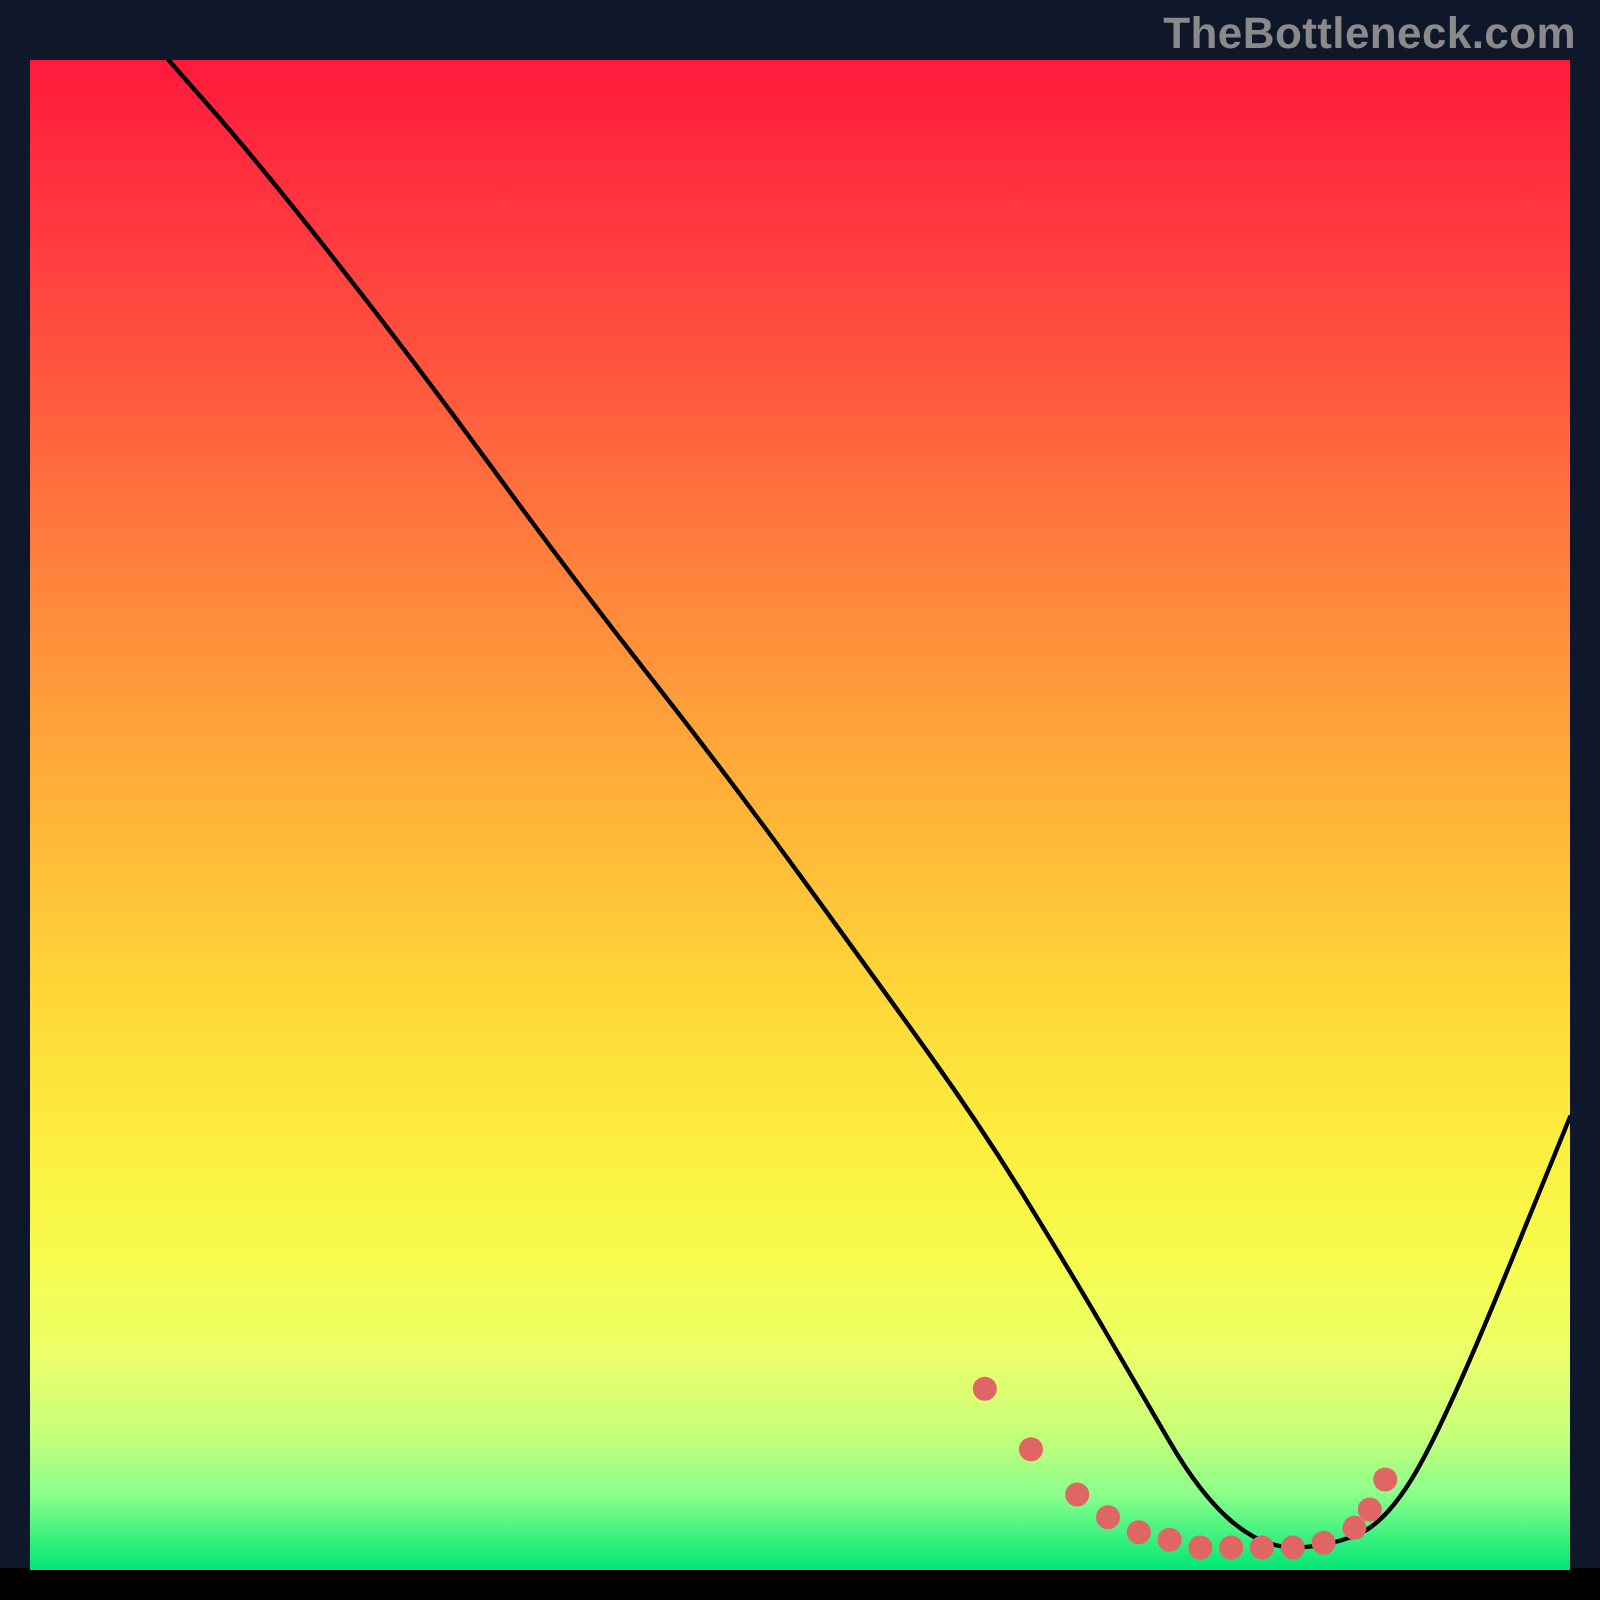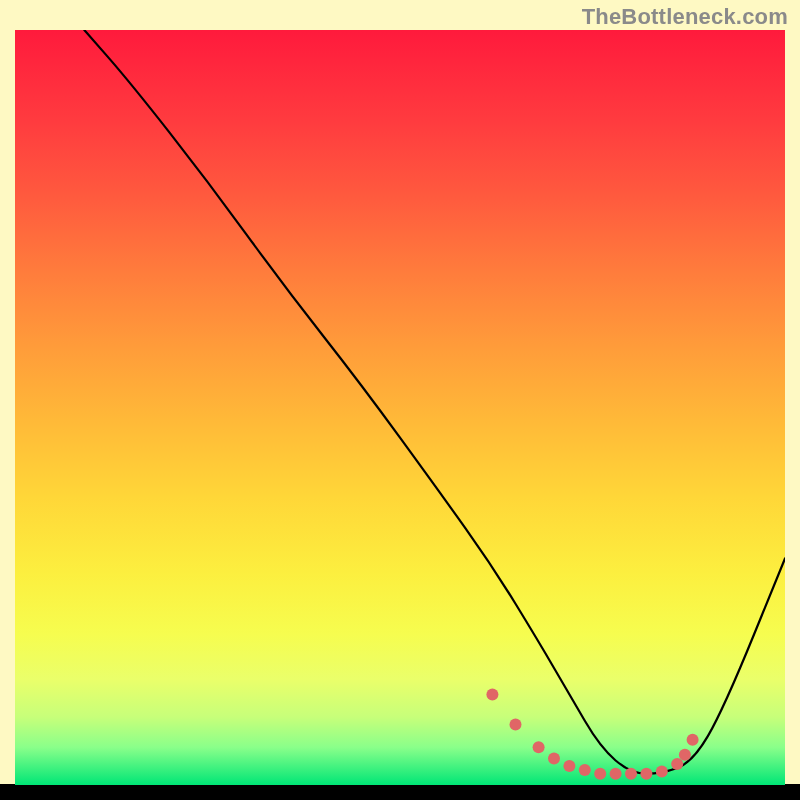--- a/index.html
+++ b/index.html
@@ -1,21 +1,21 @@
 <!DOCTYPE html>
 <html><head>
 <meta charset="utf-8">
 <style>
   * { margin: 0; padding: 0; box-sizing: border-box; }
   html, body { width: 800px; height: 800px; overflow: hidden; background: #000; }
   .frame {
     position: relative;
     width: 800px;
     height: 784px;
-    background: #fef9c3;
+    background: #0f172a;
   }
   .plot {
     position: absolute;
     left: 15px;
     top: 30px;
     width: 770px;
     height: 755px;
     background: linear-gradient(to bottom,
       #ff1a3c 0%,
       #ff3b3f 12%,

